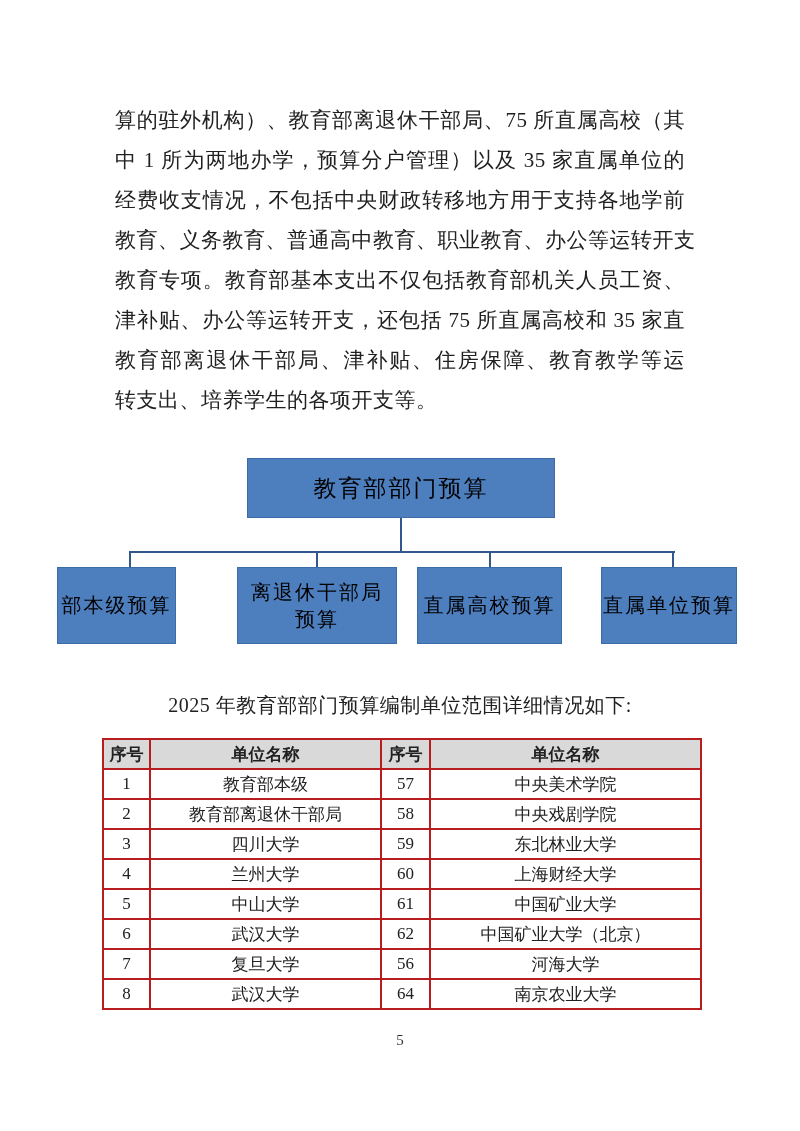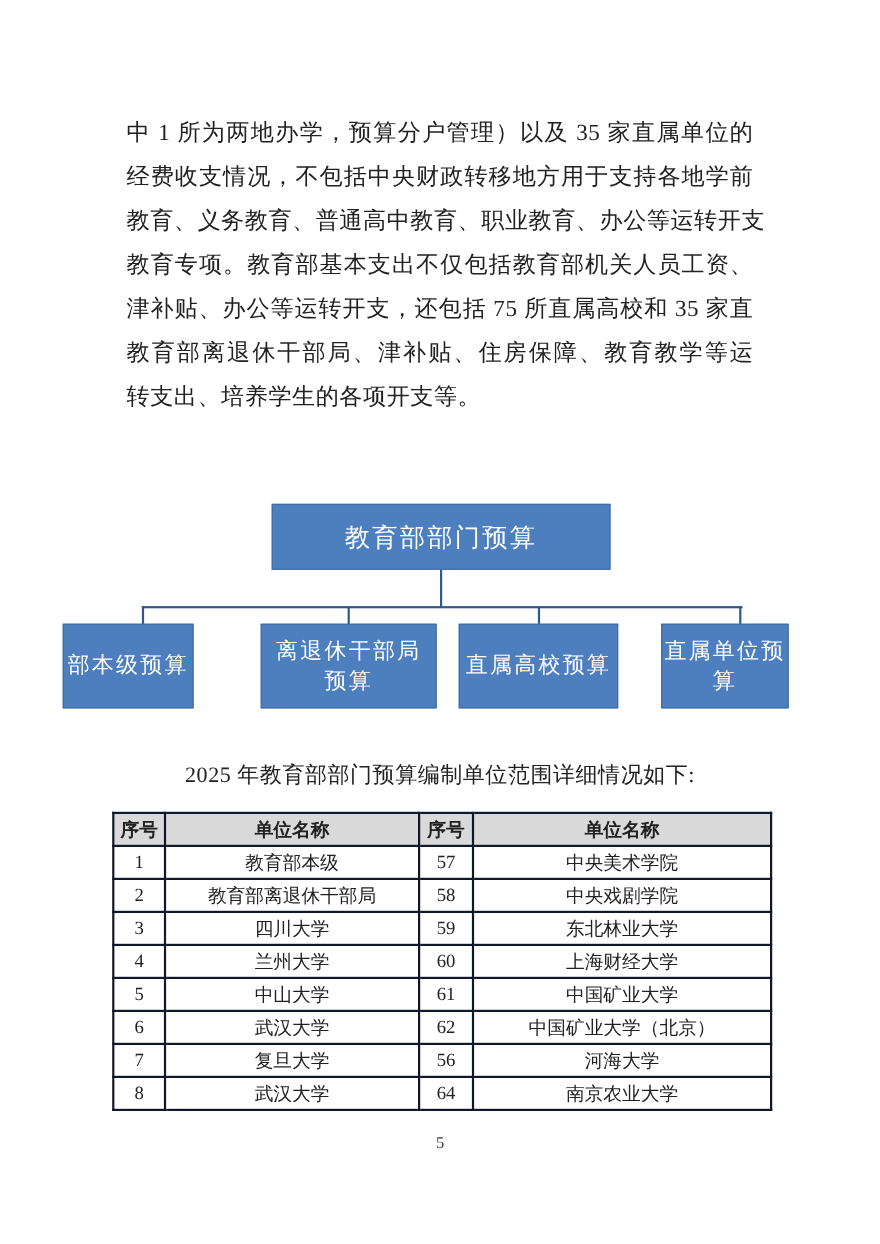--- a/index.html
+++ b/index.html
@@ -24,38 +24,38 @@
     letter-spacing:0.5px;
   }
   .intro .line.last{
     text-align:left;text-align-last:left;
   }
   
   .org-box{
     position:absolute;
     background:#4d7ebe;
     border:1px solid #3c6ca6;
-    color:#ffffff;
+    color:#000000;
     display:flex;align-items:center;justify-content:center;
     text-align:center;
     box-sizing:border-box;
     letter-spacing:2px;
   }
   .org-root{
     left:247px;top:458px;width:308px;height:60px;
     font-size:23px;
   }
   .org-child{
     top:567px;height:77px;font-size:20px;
     white-space:pre-line;line-height:27px;
   }
   .org-child.c1{left:57px;width:119px;}
   .org-child.c2{left:237px;width:160px;}
   .org-child.c3{left:417px;width:145px;font-family:Liberation Serif, serif;}
-  .org-child.c4{left:601px;width:116px;}
+  .org-child.c4{left:601px;width:136px;}
   .conn{position:absolute;background:#31588a;}
   .conn.v-root{left:400px;top:518px;width:2px;height:34px;}
   .conn.h-main{left:129px;top:551px;width:546px;height:2px;}
   .conn.v-stub{top:551px;width:2px;height:17px;}
   .conn.s1{left:129px;}
   .conn.s2{left:316px;}
   .conn.s3{left:489px;}
   .conn.s4{left:672px;}
   
   .caption{
@@ -65,21 +65,21 @@
   }
   
   table.budget{
     position:absolute;left:102px;top:738px;
     width:598px;
     border-collapse:collapse;
     table-layout:fixed;
     font-size:17px;
   }
   table.budget th,table.budget td{
-    border:2px solid #0f172a;
+    border:2px solid #b91c1c;
     text-align:center;vertical-align:middle;
     padding:0;height:28px;
     overflow:hidden;white-space:nowrap;
   }
   table.budget th{
     background:#d9d9d9;font-weight:bold;height:28px;
   }
   col.c-num{width:47px;}
   col.c-name1{width:231px;}
   col.c-num2{width:49px;}
@@ -89,20 +89,21 @@
     position:absolute;left:0;top:1032px;width:800px;
     text-align:center;font-size:15px;color:#333;
   }
 </style>
 </head>
 <body>
 
 <div class="page">
 
   <div class="intro">
+    <div class="line">算的驻外机构）、教育部离退休干部局、75 所直属高校（其</div>
     <div class="line">中 1 所为两地办学，预算分户管理）以及 35 家直属单位的</div>
     <div class="line">经费收支情况，不包括中央财政转移地方用于支持各地学前</div>
     <div class="line">教育、义务教育、普通高中教育、职业教育、办公等运转开支</div>
     <div class="line">教育专项。教育部基本支出不仅包括教育部机关人员工资、</div>
     <div class="line">津补贴、办公等运转开支，还包括 75 所直属高校和 35 家直</div>
     <div class="line">教育部离退休干部局、津补贴、住房保障、教育教学等运</div>
     <div class="line last">转支出、培养学生的各项开支等。</div>
   </div>
 
   <div>

